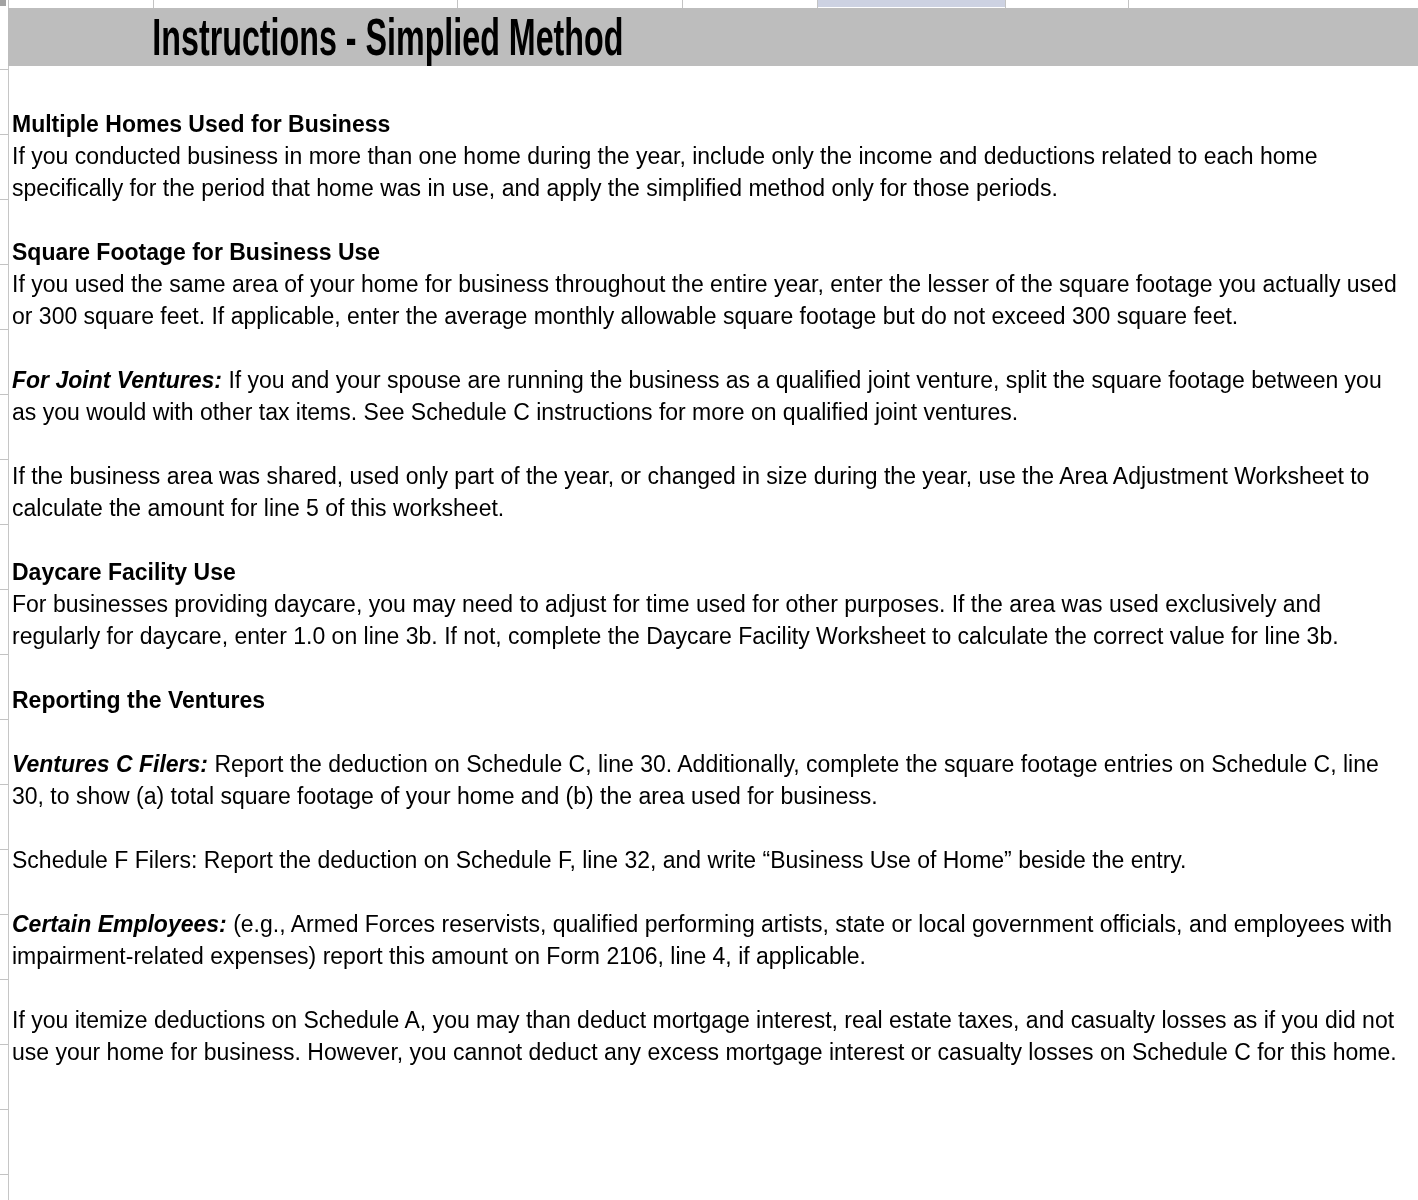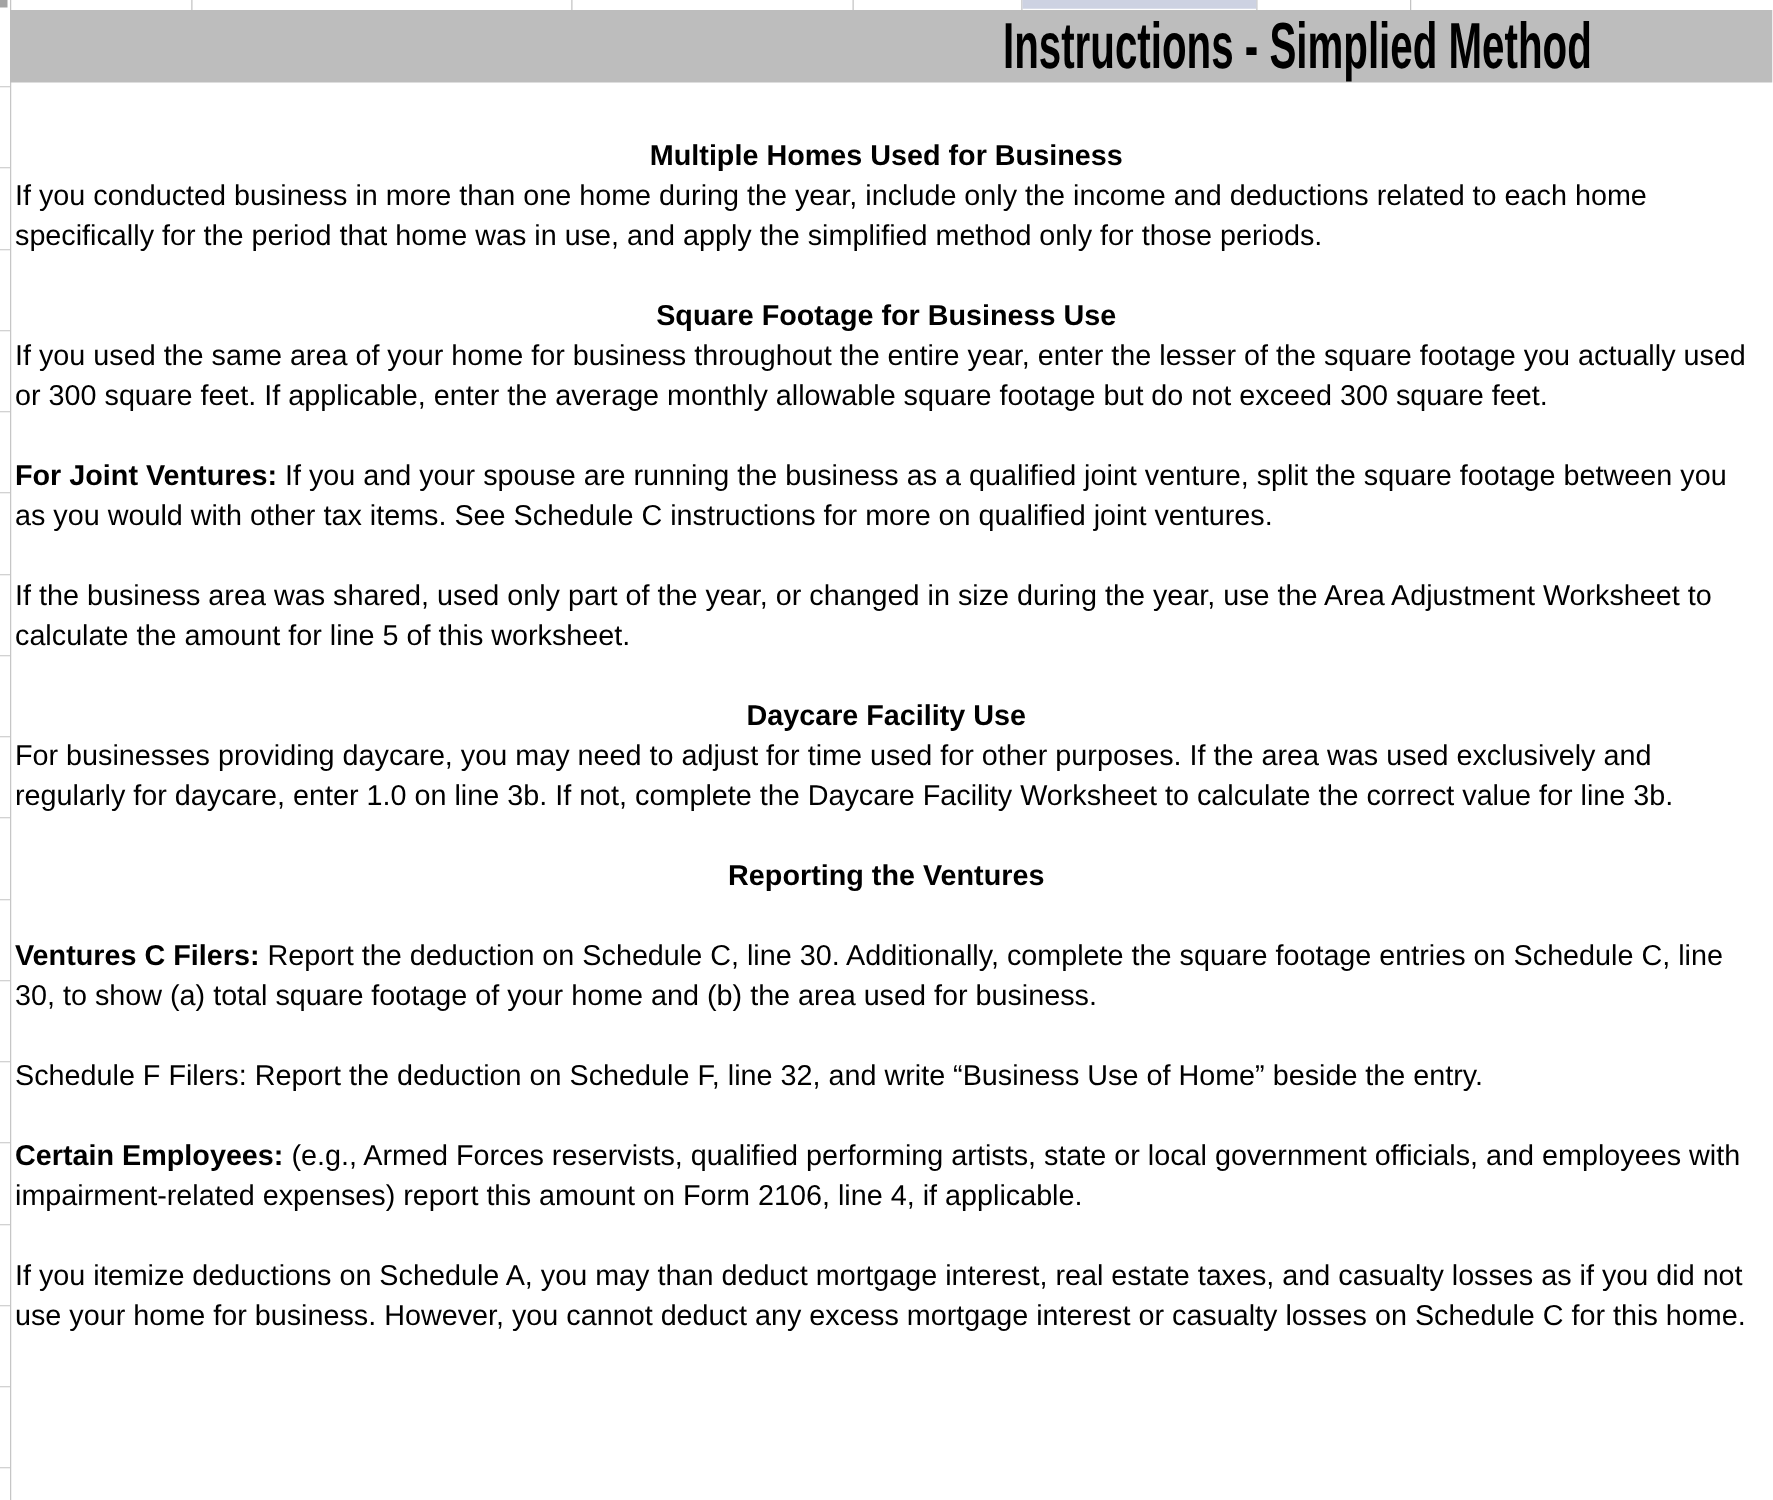--- a/index.html
+++ b/index.html
@@ -63,42 +63,42 @@
   }
 
   
   .title-bar {
     position: absolute;
     left: 8px; top: 8px; right: 0;
     height: 58px;
     background: #bdbdbd;
     display: flex;
     align-items: center;
-    justify-content: flex-end;
+    justify-content: flex-start;
   }
   .title-text {
     font-weight: bold;
     font-size: 52px;
     line-height: 1;
     white-space: nowrap;
     transform: scaleX(0.62);
     transform-origin: center;
     color: #000000;
   }
 
   
   .content {
     position: absolute;
     left: 0; top: 66px; right: 0;
     padding: 42px 12px 0 12px;
     font-size: 23px;
     line-height: 32px;
   }
-  .content .heading { font-weight: bold; text-align: center; }
-  .content .para b { font-weight: bold; }
+  .content .heading { font-weight: bold; }
+  .content .para b { font-weight: bold; font-style: italic; }
   .content .blank { height: 32px; }
 </style>
 </head>
 <body>
 
 <div class="page">
 
   <div class="top-strip">
     <div class="col-div" style="left:145px"></div>
     <div class="col-div" style="left:449px"></div>

